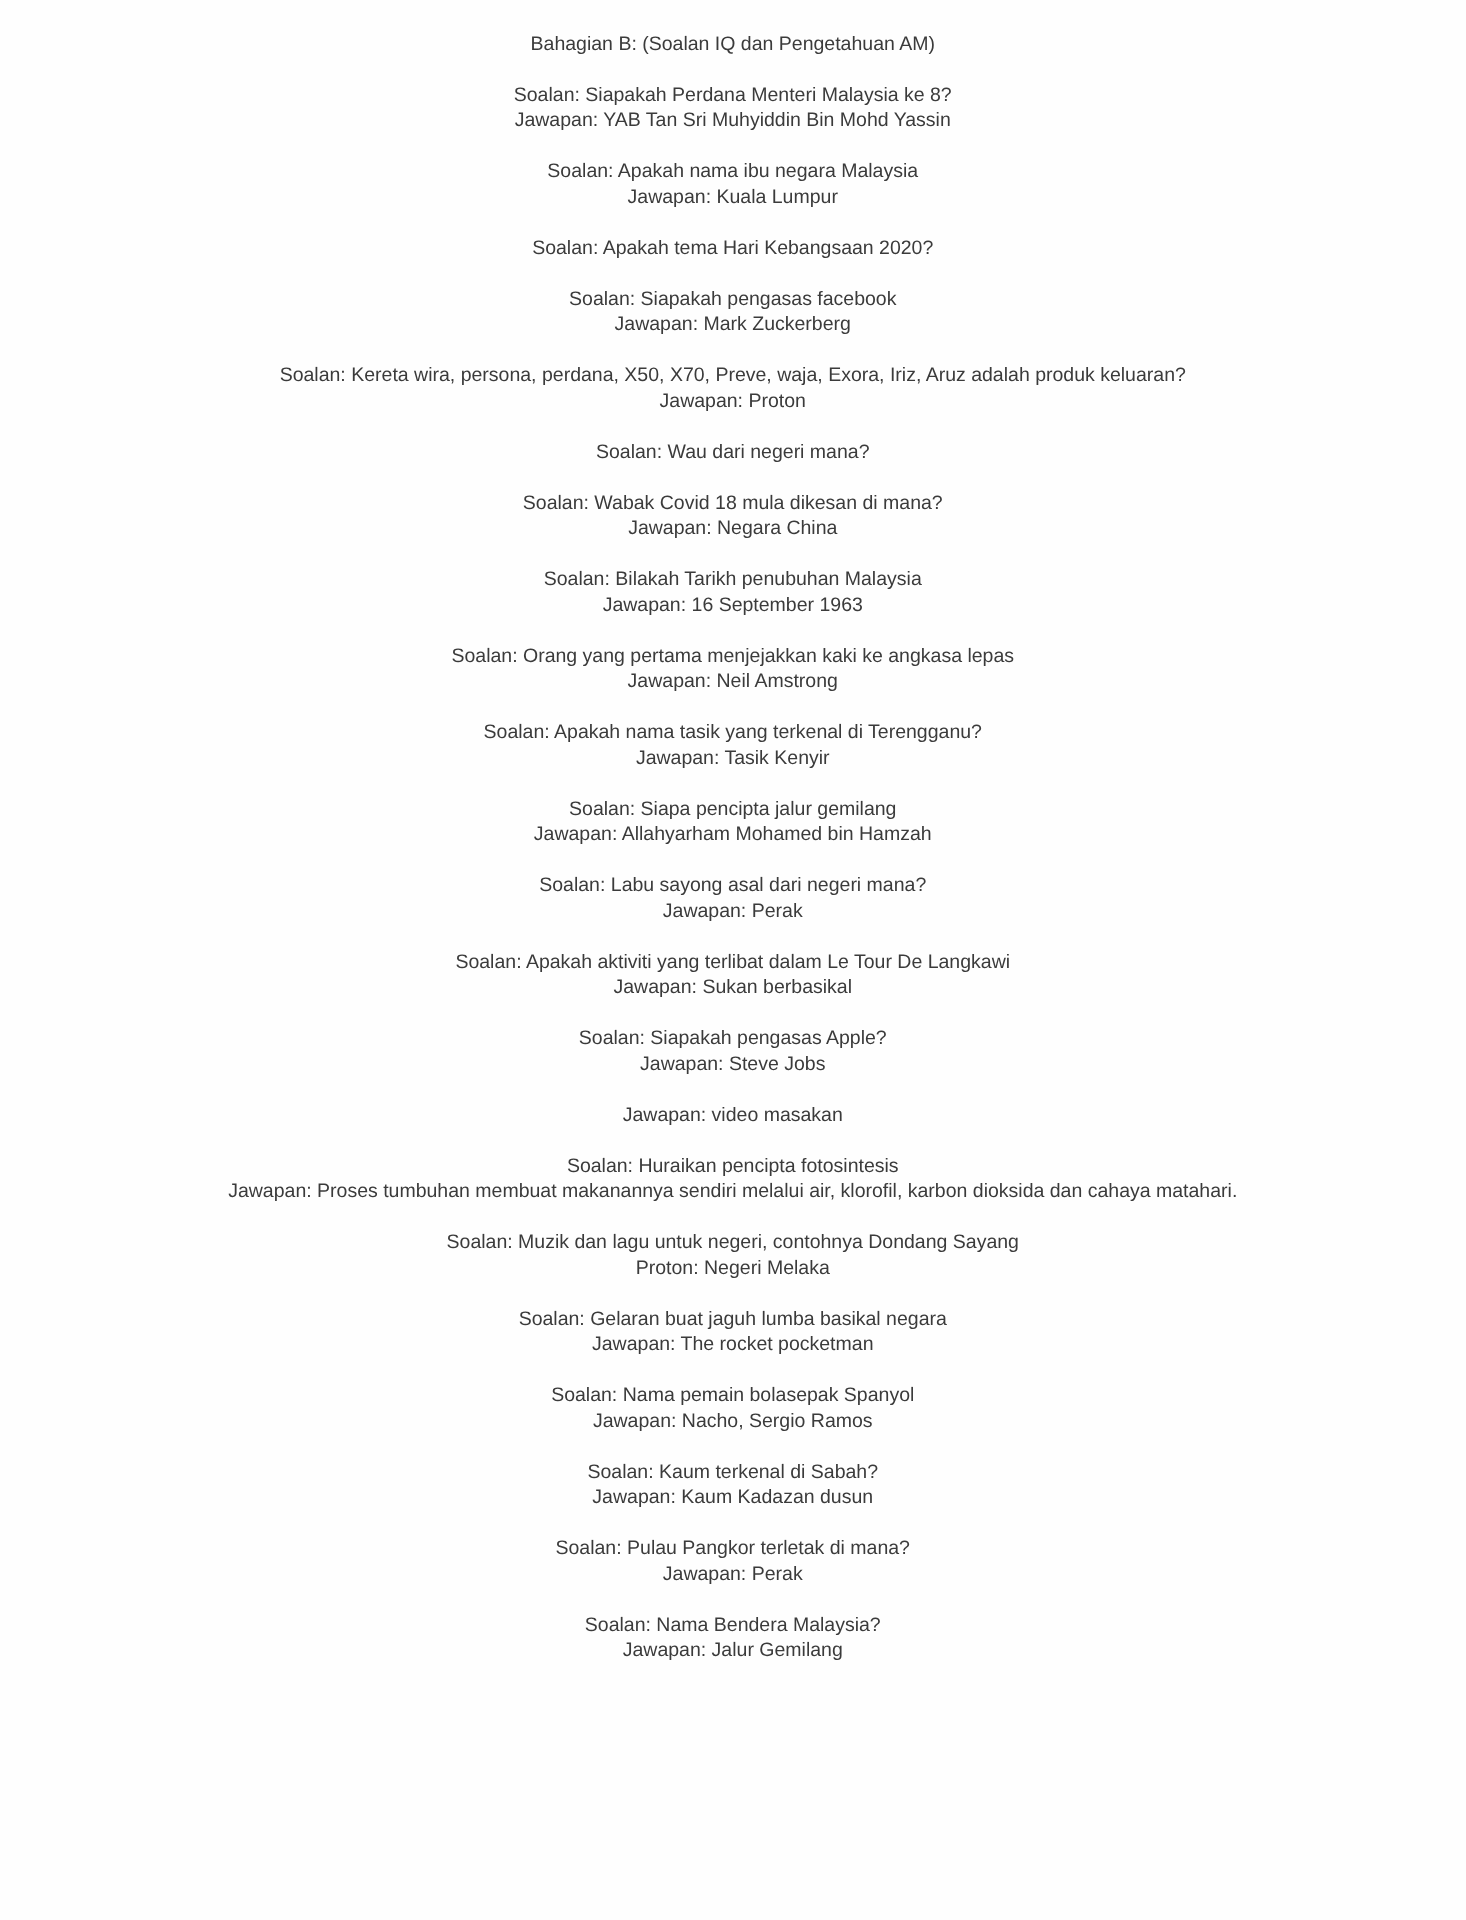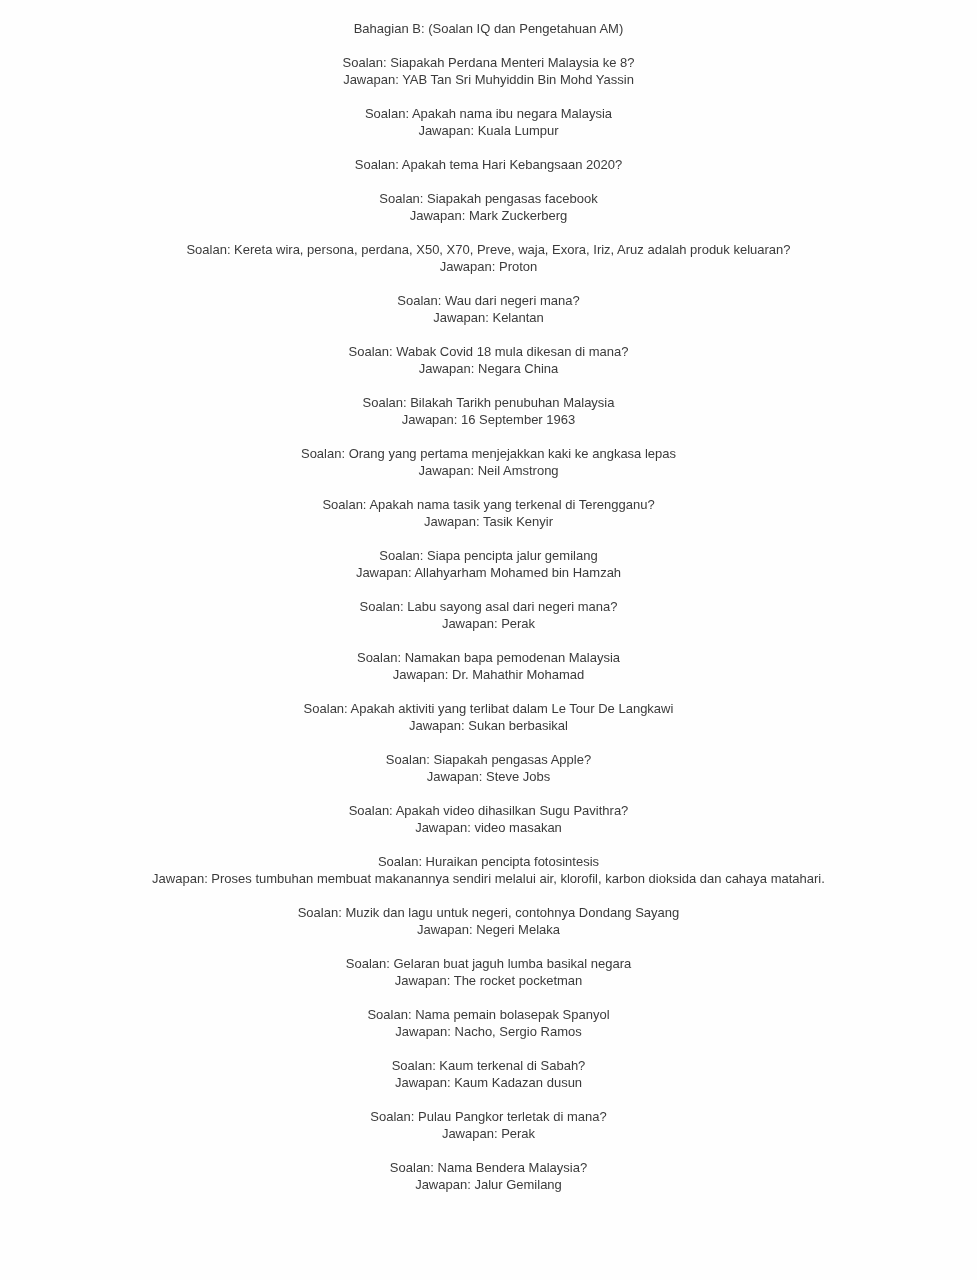--- a/index.html
+++ b/index.html
@@ -62,21 +62,20 @@
   </div>
 
 
   <div class="qa-item">
     <p class="q-line">Soalan: Kereta wira, persona, perdana, X50, X70, Preve, waja, Exora, Iriz, Aruz adalah produk keluaran?</p>
     <p class="a-line">Jawapan: Proton</p>
   </div>
 
   <div class="qa-item">
     <p class="q-line">Soalan: Wau dari negeri mana?</p>
-    <p class="a-line">Jawapan: Kelantan</p>
   </div>
 
   <div class="qa-item">
     <p class="q-line">Soalan: Wabak Covid 18 mula dikesan di mana?</p>
     <p class="a-line">Jawapan: Negara China</p>
   </div>
 
   <div class="qa-item">
     <p class="q-line">Soalan: Bilakah Tarikh penubuhan Malaysia</p>
     <p class="a-line">Jawapan: 16 September 1963</p>
@@ -95,48 +94,43 @@
   <div class="qa-item">
     <p class="q-line">Soalan: Siapa pencipta jalur gemilang</p>
     <p class="a-line">Jawapan: Allahyarham Mohamed bin Hamzah</p>
   </div>
 
   <div class="qa-item">
     <p class="q-line">Soalan: Labu sayong asal dari negeri mana?</p>
     <p class="a-line">Jawapan: Perak</p>
   </div>
 
-  <div class="qa-item">
-    <p class="q-line">Soalan: Namakan bapa pemodenan Malaysia</p>
-    <p class="a-line">Jawapan: Dr. Mahathir Mohamad</p>
-  </div>
 
   <div class="qa-item">
     <p class="q-line">Soalan: Apakah aktiviti yang terlibat dalam Le Tour De Langkawi</p>
     <p class="a-line">Jawapan: Sukan berbasikal</p>
   </div>
 
   <div class="qa-item">
     <p class="q-line">Soalan: Siapakah pengasas Apple?</p>
     <p class="a-line">Jawapan: Steve Jobs</p>
   </div>
 
   <div class="qa-item">
-    <p class="q-line">Soalan: Apakah video dihasilkan Sugu Pavithra?</p>
     <p class="a-line">Jawapan: video masakan</p>
   </div>
 
   <div class="qa-item">
     <p class="q-line">Soalan: Huraikan pencipta fotosintesis</p>
     <p class="a-line">Jawapan: Proses tumbuhan membuat makanannya sendiri melalui air, klorofil, karbon dioksida dan cahaya matahari.</p>
   </div>
 
   <div class="qa-item">
     <p class="q-line">Soalan: Muzik dan lagu untuk negeri, contohnya Dondang Sayang</p>
-    <p class="a-line">Jawapan: Negeri Melaka</p>
+    <p class="a-line">Proton: Negeri Melaka</p>
   </div>
 
   <div class="qa-item">
     <p class="q-line">Soalan: Gelaran buat jaguh lumba basikal negara</p>
     <p class="a-line">Jawapan: The rocket pocketman</p>
   </div>
 
   <div class="qa-item">
     <p class="q-line">Soalan: Nama pemain bolasepak Spanyol</p>
     <p class="a-line">Jawapan: Nacho, Sergio Ramos</p>

